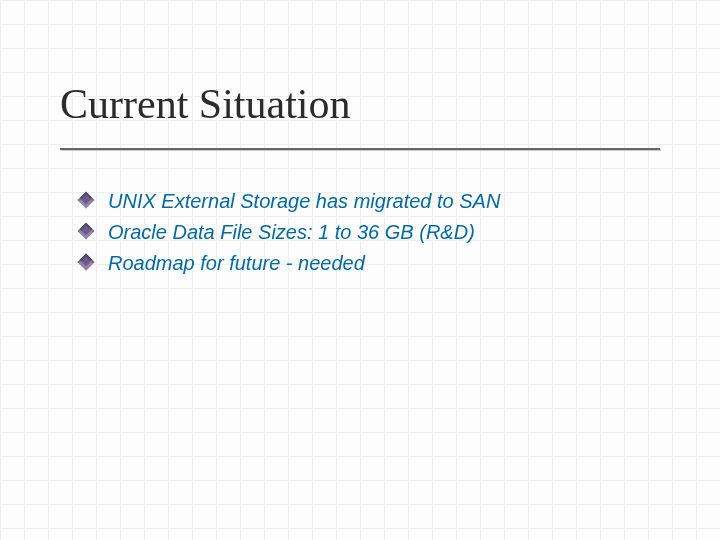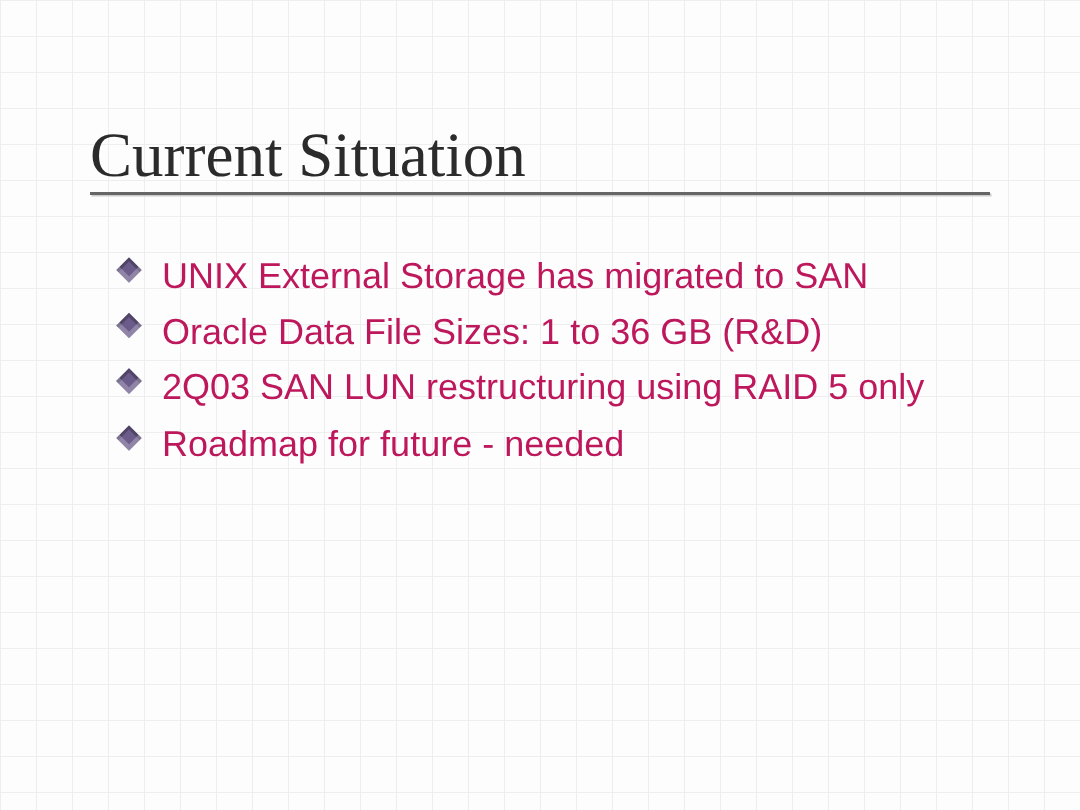--- a/index.html
+++ b/index.html
@@ -18,40 +18,41 @@
     width: 720px;
     height: 540px;
     padding: 80px 60px 40px 60px;
     position: relative;
   }
   .title {
     font-family: Georgia, 'Times New Roman', serif;
     font-size: 42px;
     font-weight: 400;
     color: #2b2b2b;
-    margin-bottom: 0;
+    margin-bottom: 20px;
   }
   .title-rule {
     border: none;
     border-top: 2px solid #666;
     box-shadow: 1px 1px 0 #ccc;
     margin-bottom: 36px;
     width: 100%;
   }
   .bullets {
     list-style: none;
     padding-left: 20px;
   }
   .bullets li {
     position: relative;
     padding-left: 28px;
-    font-size: 24px;
+    font-size: 20px;
     line-height: 1.55;
-    color: #be185d;
+    color: #0369a1;
     font-family: Verdana, Geneva, sans-serif;
+    font-style: italic;
   }
   .bullet-icon {
     position: absolute;
     left: 0;
     top: 8px;
     width: 12px;
     height: 12px;
     transform: rotate(45deg);
     background: #6b5b8a;
     box-shadow: inset -3px -3px 0 rgba(255,255,255,0.25), inset 2px 2px 0 rgba(0,0,0,0.25);
@@ -60,16 +61,15 @@
 </head>
 <body>
 
 <div class="slide">
   <h1 class="title">Current Situation</h1>
   <hr class="title-rule">
   <ul class="bullets">
     <li><span class="bullet-icon"></span><span>UNIX External Storage has migrated to SAN</span></li>
     <li><span class="bullet-icon"></span><span>Oracle Data File Sizes: 1 to 36 GB (R&amp;D)</span></li>
     <li><span class="bullet-icon"></span></li>
-    <li><span class="bullet-icon"></span><span>2Q03 SAN LUN restructuring using RAID 5 only</span></li>
     <li><span class="bullet-icon"></span><span>Roadmap for future - needed</span></li>
   </ul>
 </div>
 
 </body></html>

